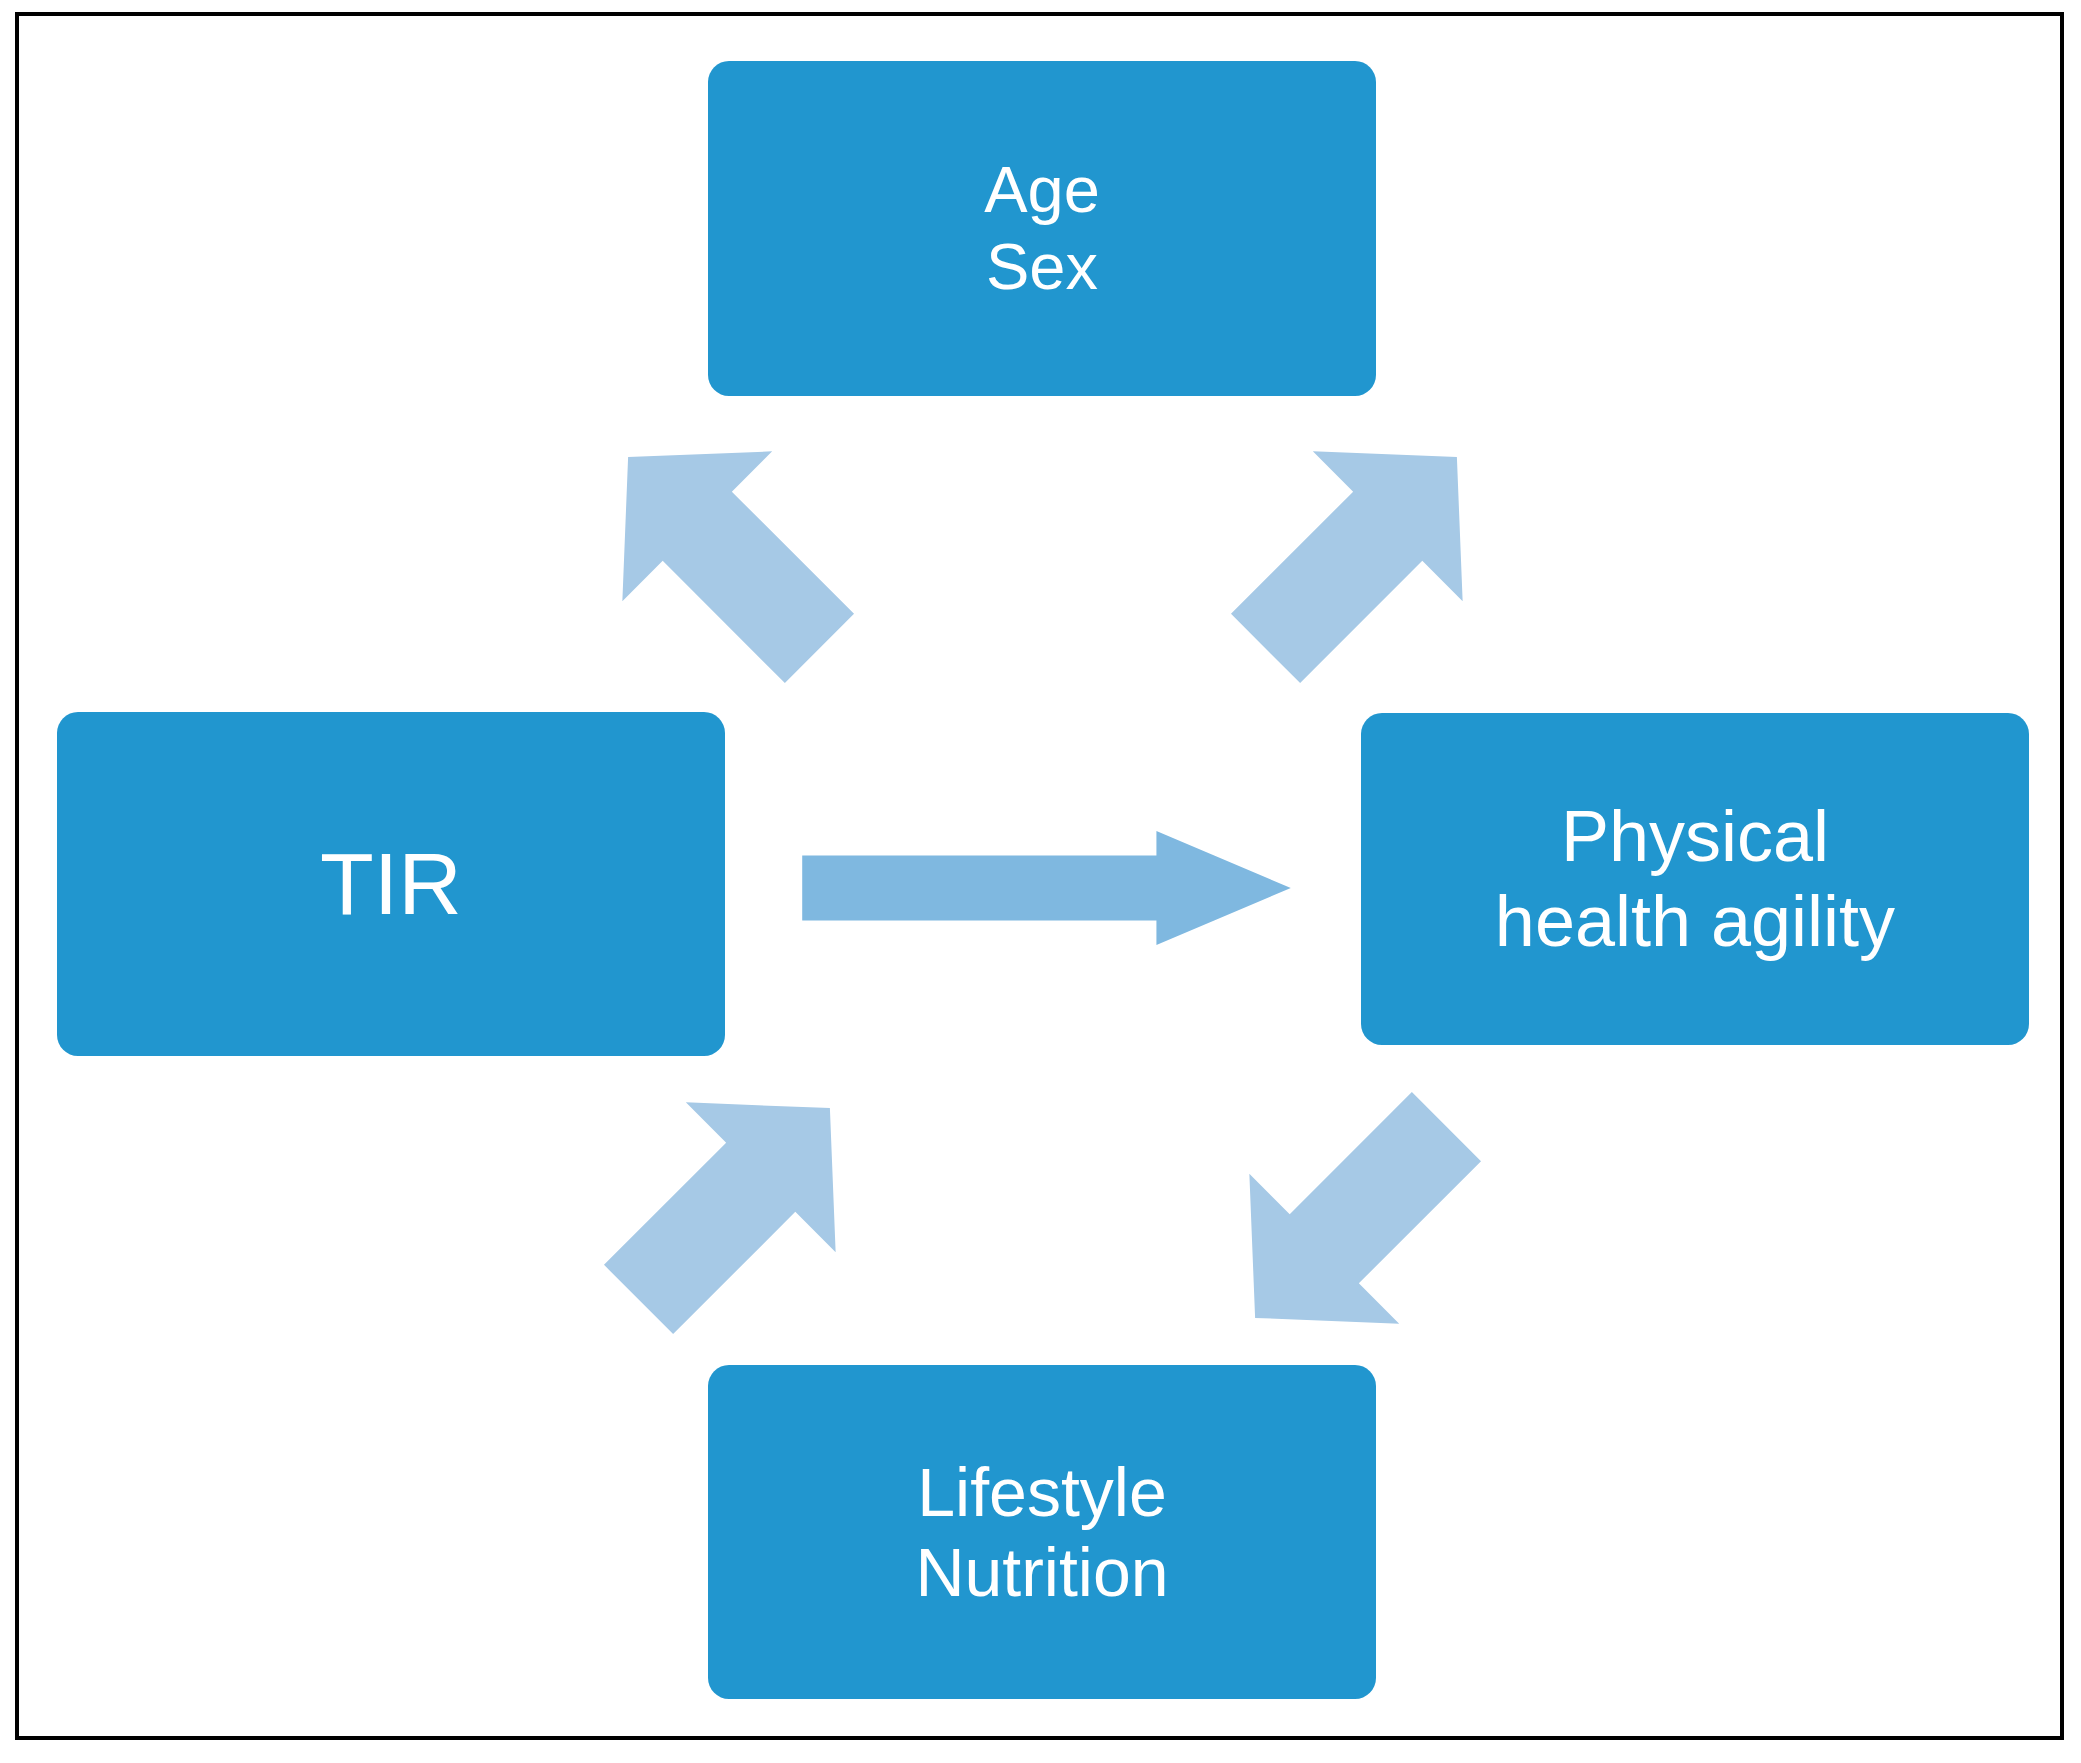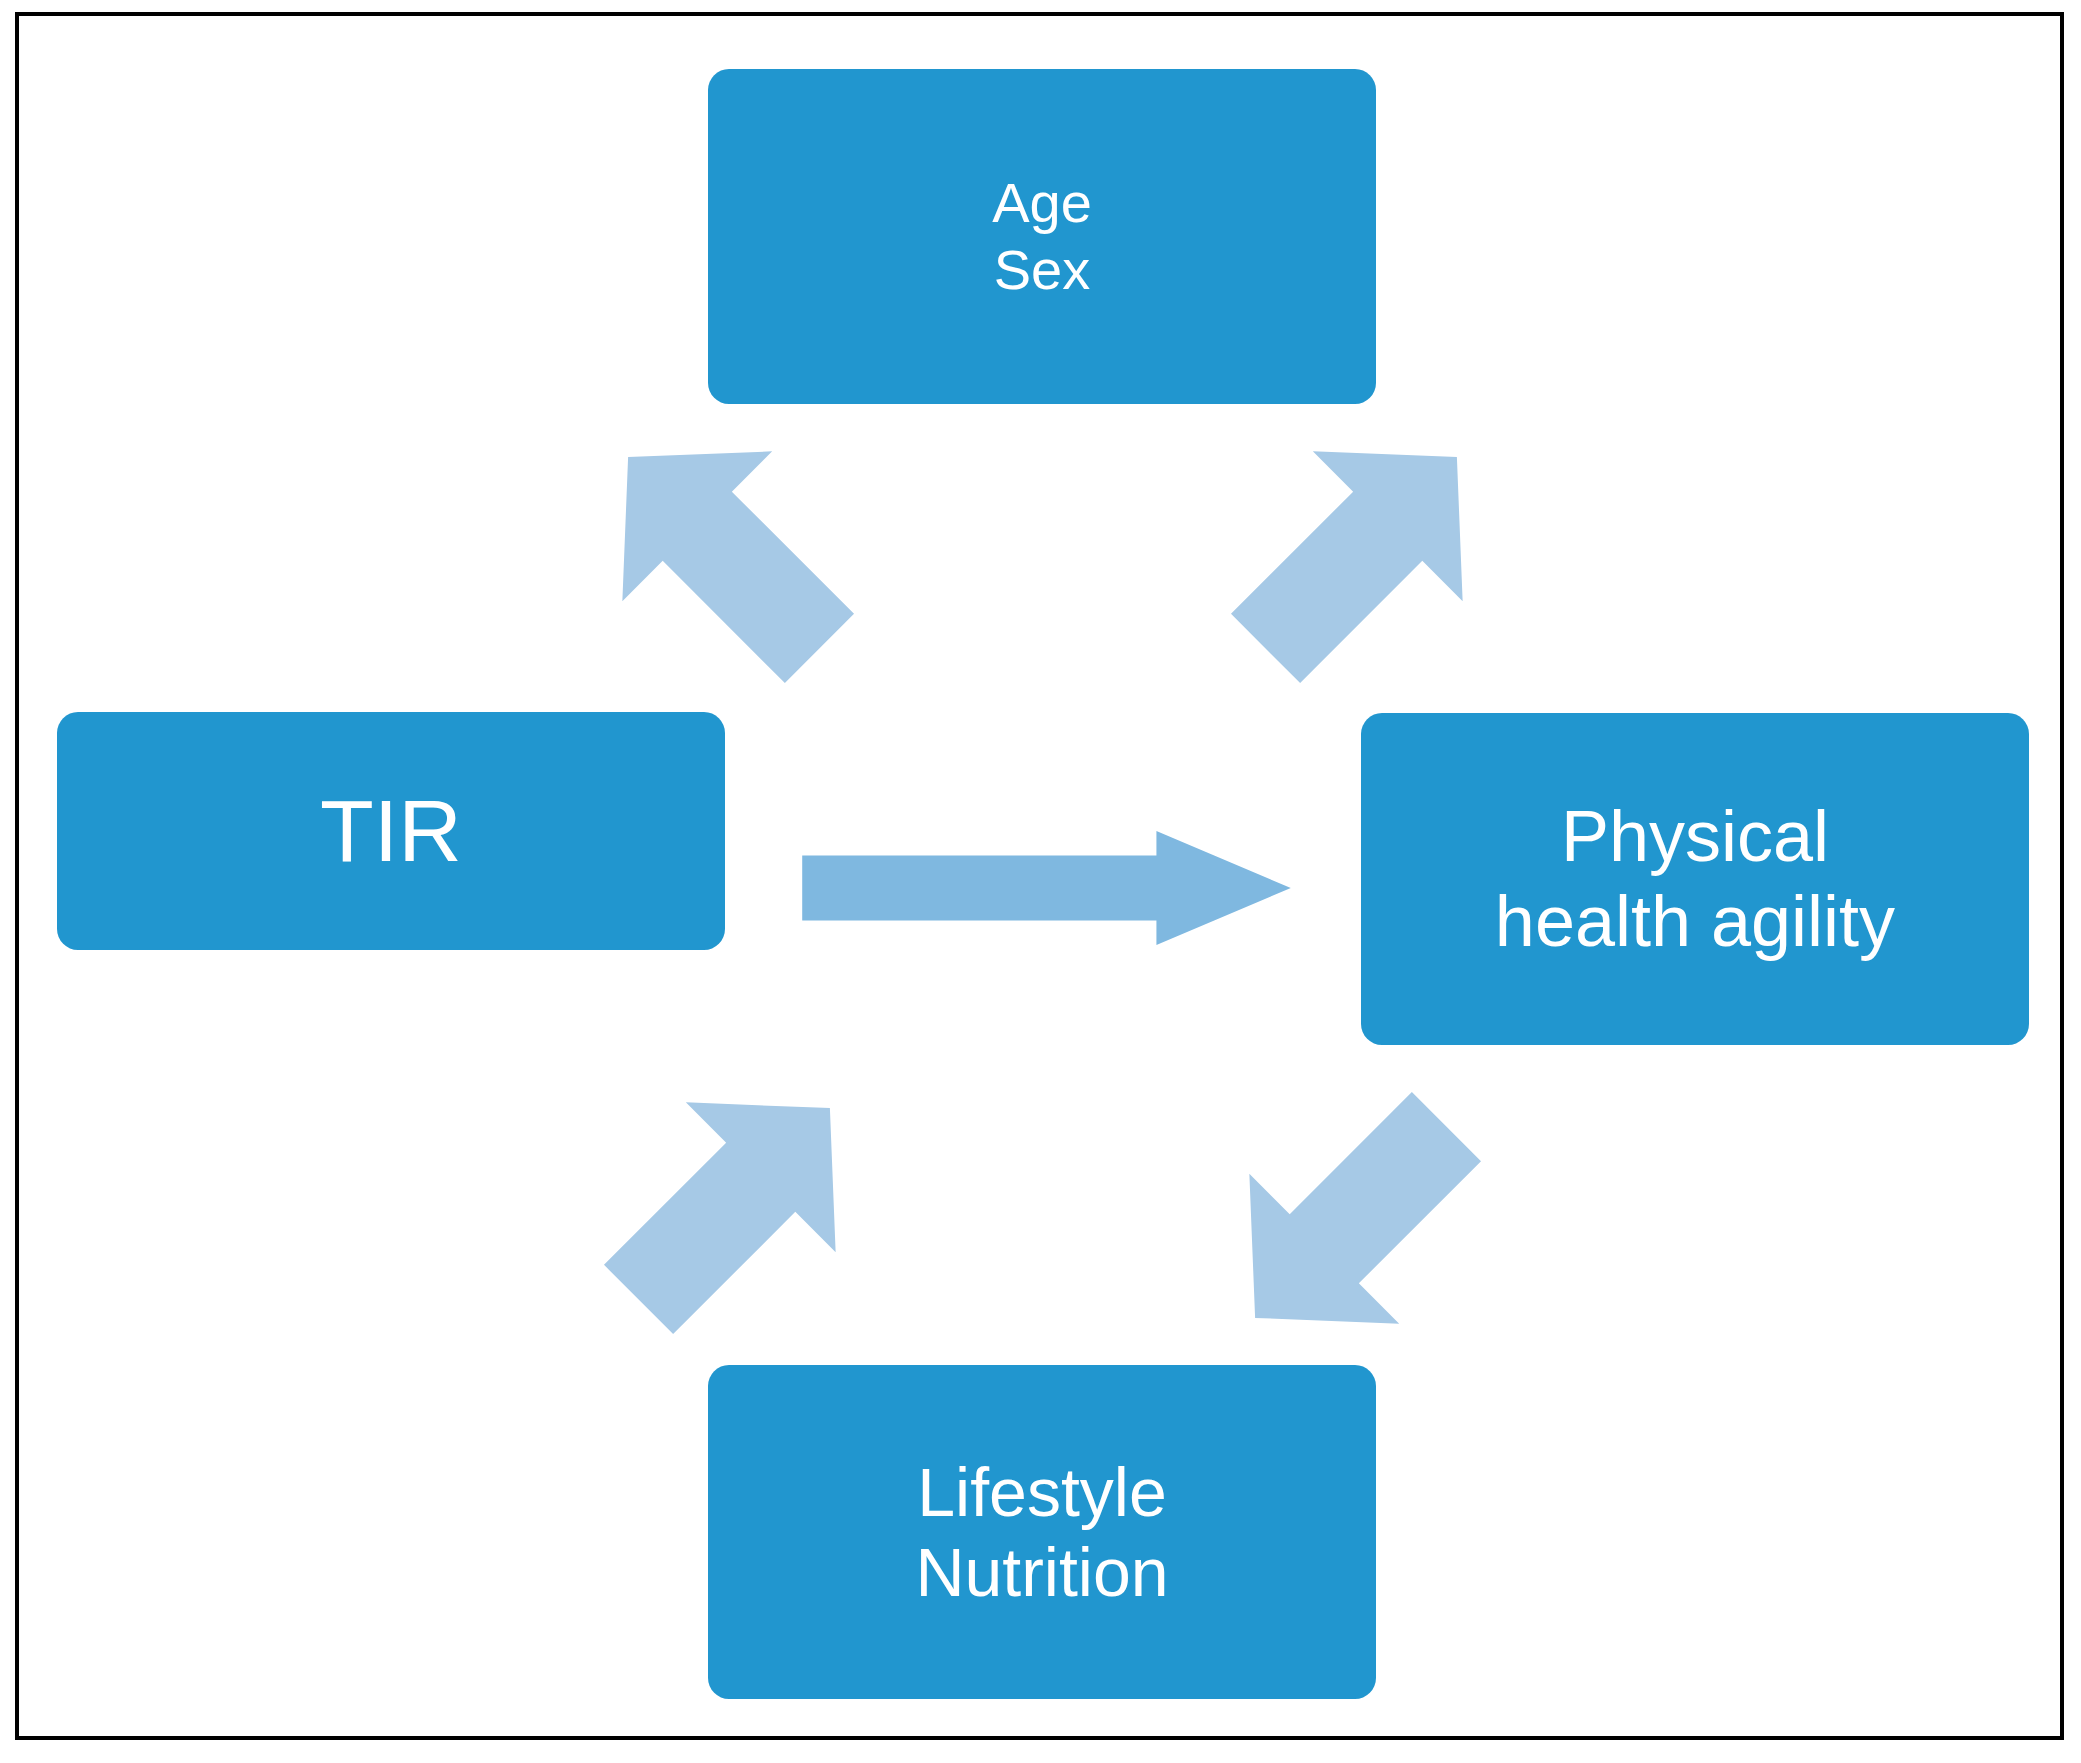--- a/index.html
+++ b/index.html
@@ -46,25 +46,25 @@
     line-height: 1.18;
     box-sizing: border-box;
   }
   .node .line {
     display: block;
     white-space: nowrap;
   }
 
   
   #node-age-sex {
-    left: 708px;  top: 69px;   width: 668px; height: 335px;
-    font-size: 56px;
+    left: 708px;  top: 61px;   width: 668px; height: 335px;
+    font-size: 65px;
   }
   #node-tir {
-    left: 57px;   top: 712px;  width: 668px; height: 238px;
+    left: 57px;   top: 712px;  width: 668px; height: 344px;
     font-size: 88px;
   }
   #node-physical {
     left: 1361px; top: 713px;  width: 668px; height: 332px;
     font-size: 72px;
   }
   #node-lifestyle {
     left: 708px;  top: 1365px; width: 668px; height: 334px;
     font-size: 68px;
   }

